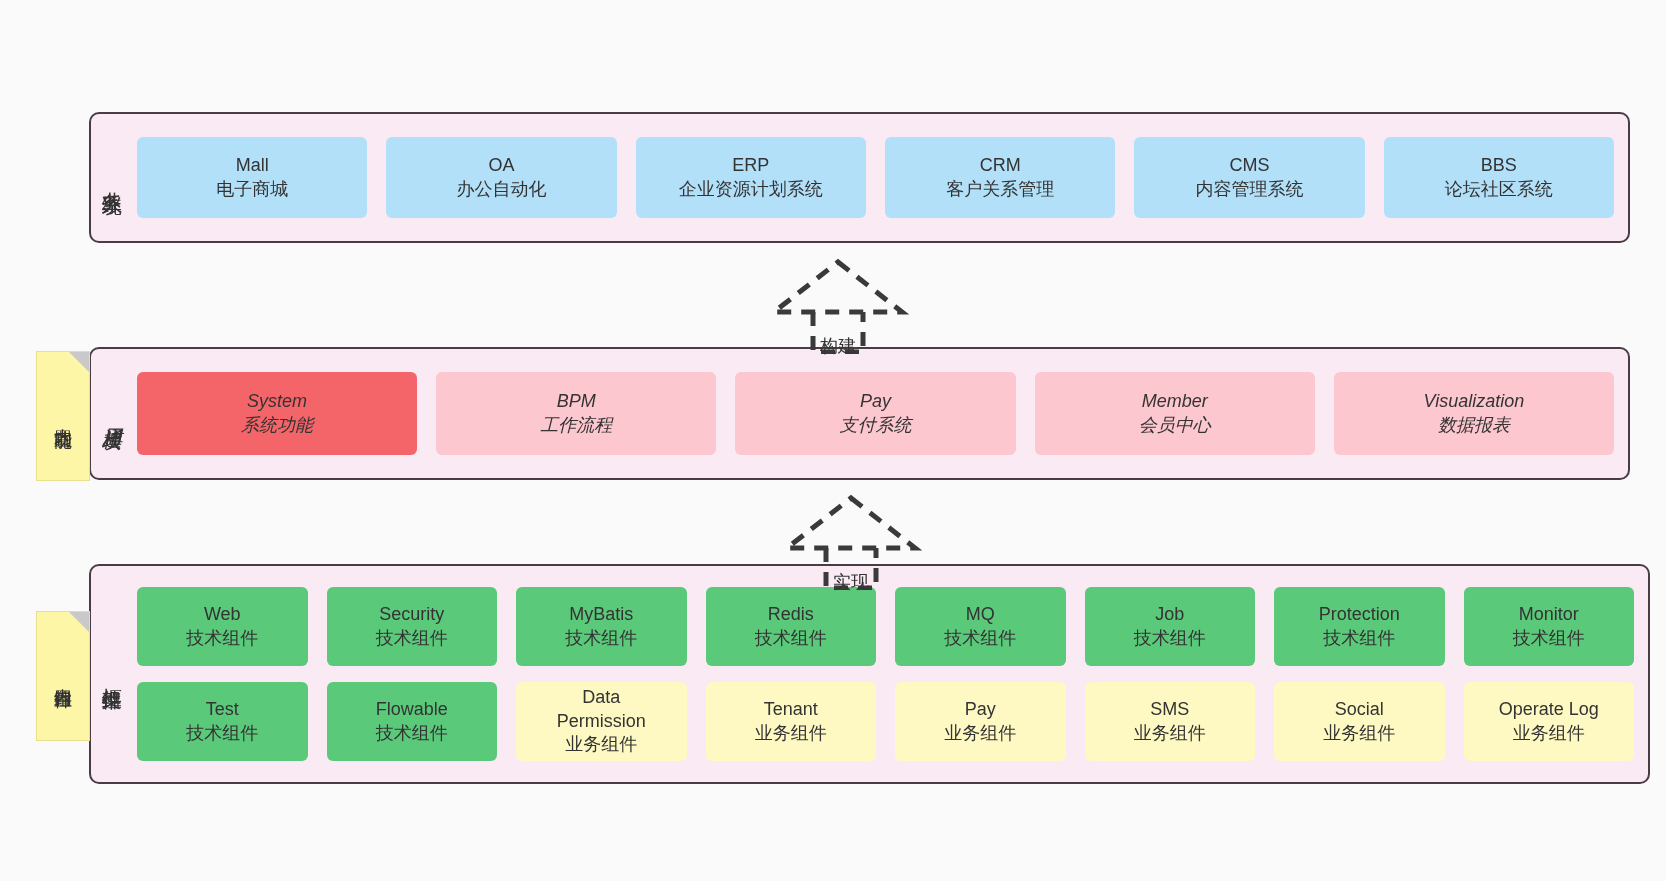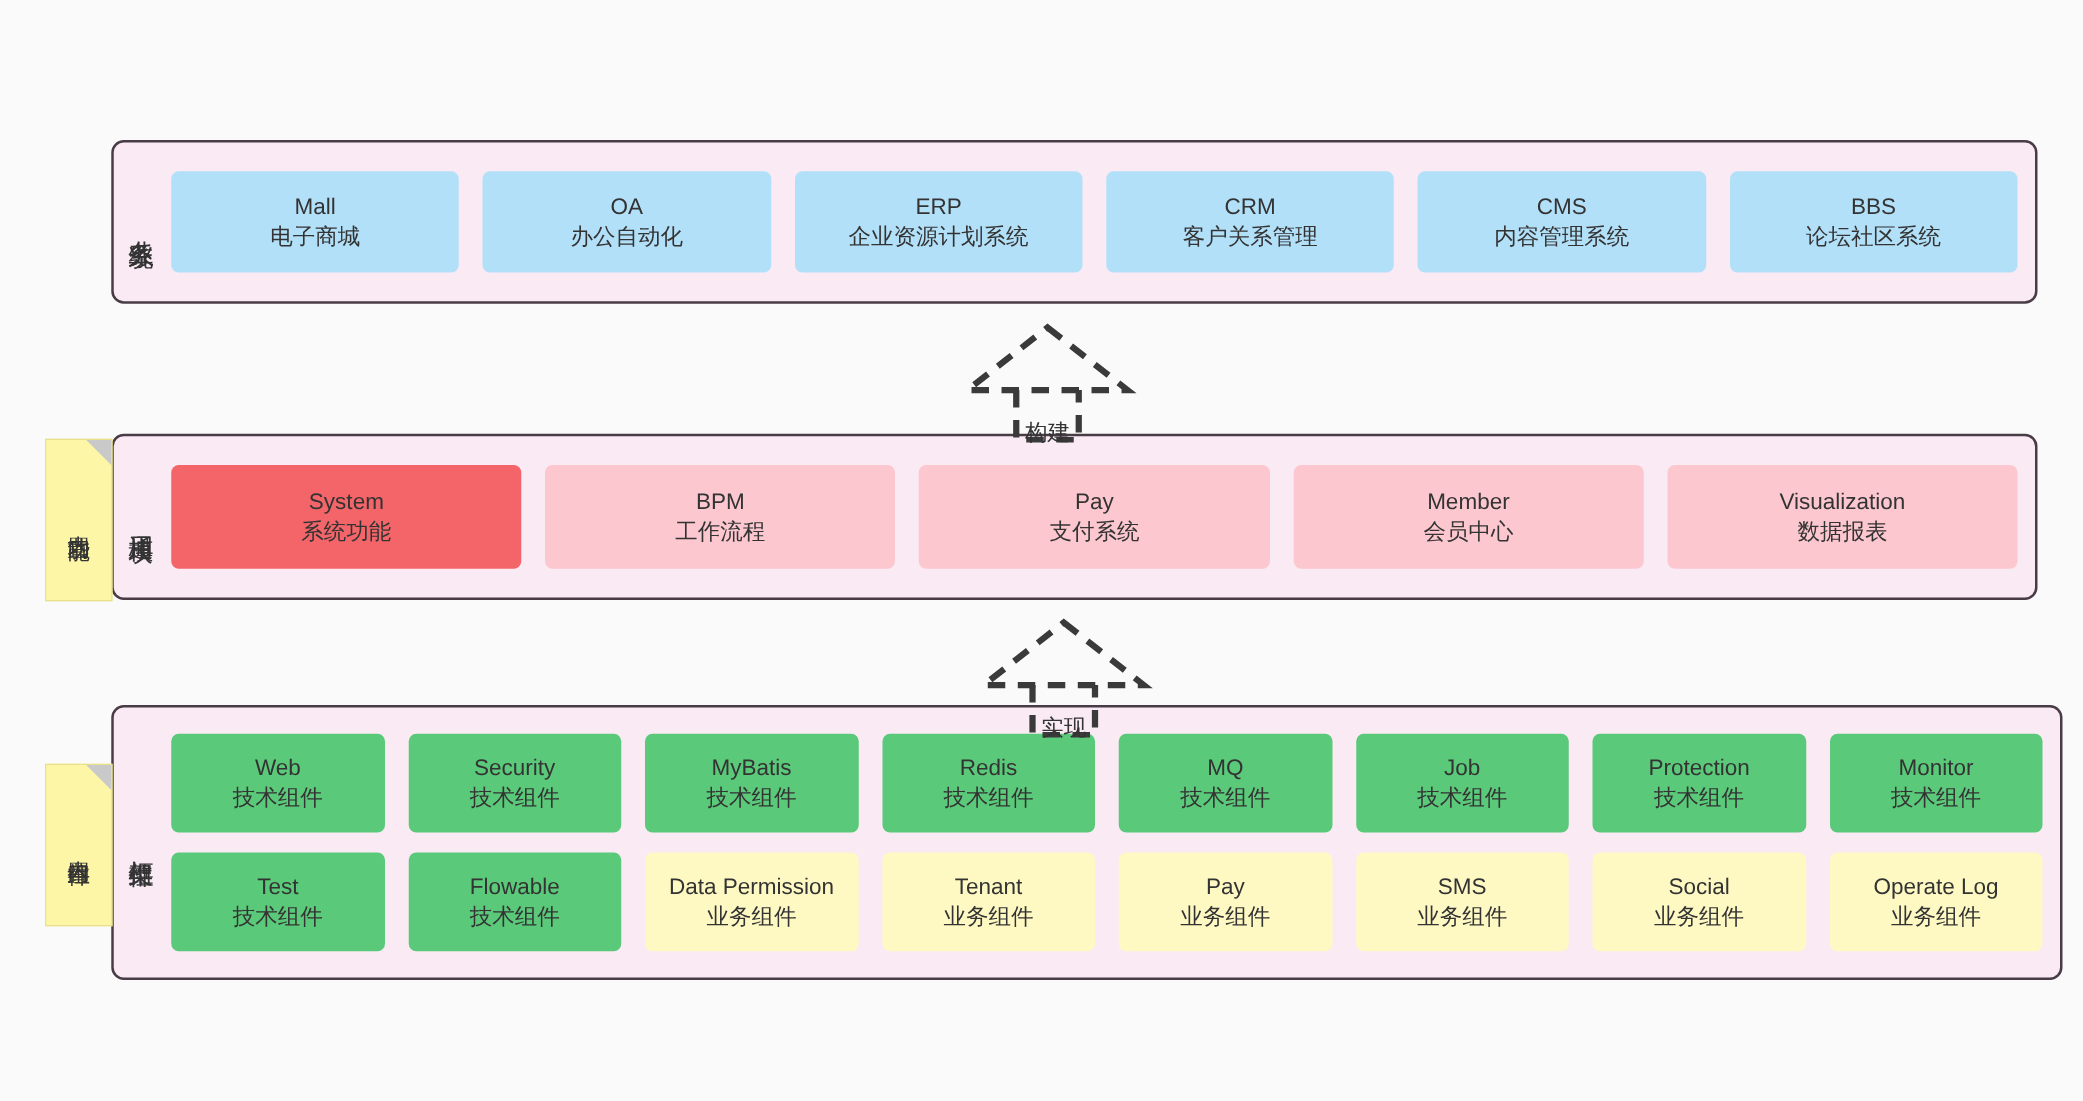--- a/index.html
+++ b/index.html
@@ -68,21 +68,21 @@
     min-width: 0;
     border-radius: 6px;
     display: flex;
     flex-direction: column;
     align-items: center;
     justify-content: center;
     text-align: center;
     font-size: 18px;
     line-height: 1.30;
     color: #333333;
-    padding: 6px 8px;
+    padding: 6px 20px;
   }
   .card .l1 { display: block; }
   .card .l2 { display: block; }
 
   .card.blue     { background: #b3e0f9; height: 81px; }
   .card.red      { background: #f4656a; height: 83px; }
   .card.pink     { background: #fcc7cf; height: 83px; }
   .card.green    { background: #5bc97a; height: 79px; }
   .card.lgreen   { background: #fef9c3; height: 79px; }
 
@@ -179,21 +179,21 @@
       <path d="M50 54 L50 94 L100 94 L100 54" fill="none" stroke="#3a3a3a" stroke-width="5" stroke-dasharray="14 10" stroke-linecap="butt"></path>
     </svg>
     <span class="arrow-label">构建</span>
   </div>
 
   <div class="note" style="left:36px; top:351px; height:130px;">
     <span class="fold"></span>
     <span>内置功能</span>
   </div>
 
-  <div class="layer" id="layer-common" style="left:89px; top:347px; width:1541px; height:133px;">
+  <div class="layer" id="layer-common" style="left:89px; top:347px; width:1541px; height:133px;font-style:italic;">
     <div class="layer-title">通用模块</div>
     <div class="layer-body">
       <div class="row">
         <div class="card red">
           <span class="l1">System</span>
           <span class="l2">系统功能</span>
         </div>
         <div class="card pink">
           <span class="l1">BPM</span>
           <span class="l2">工作流程</span>

